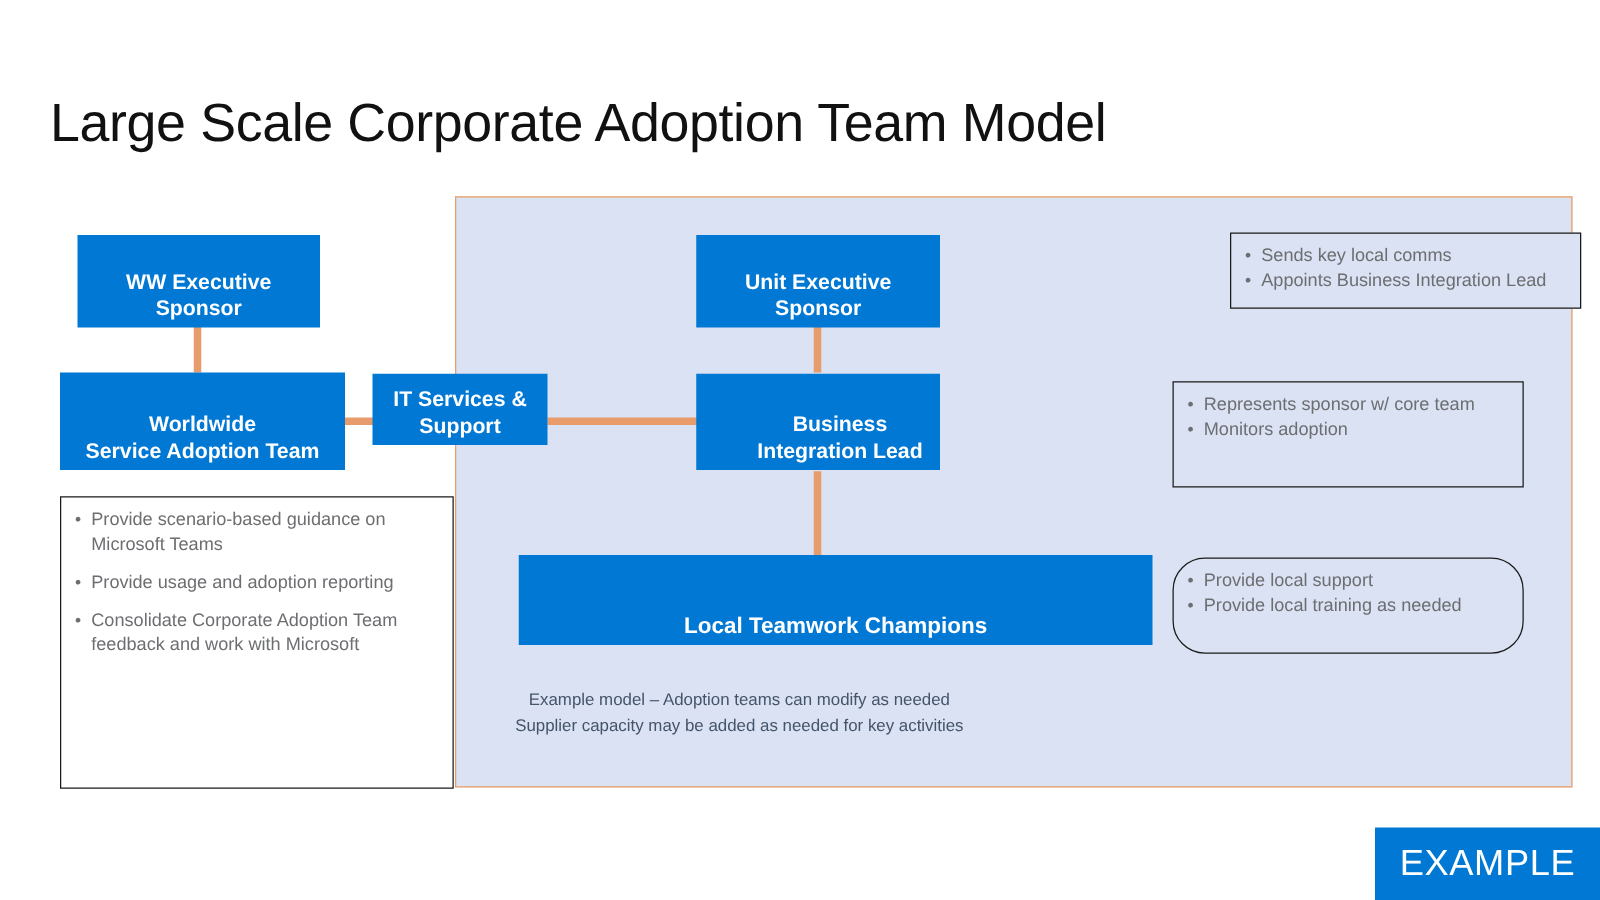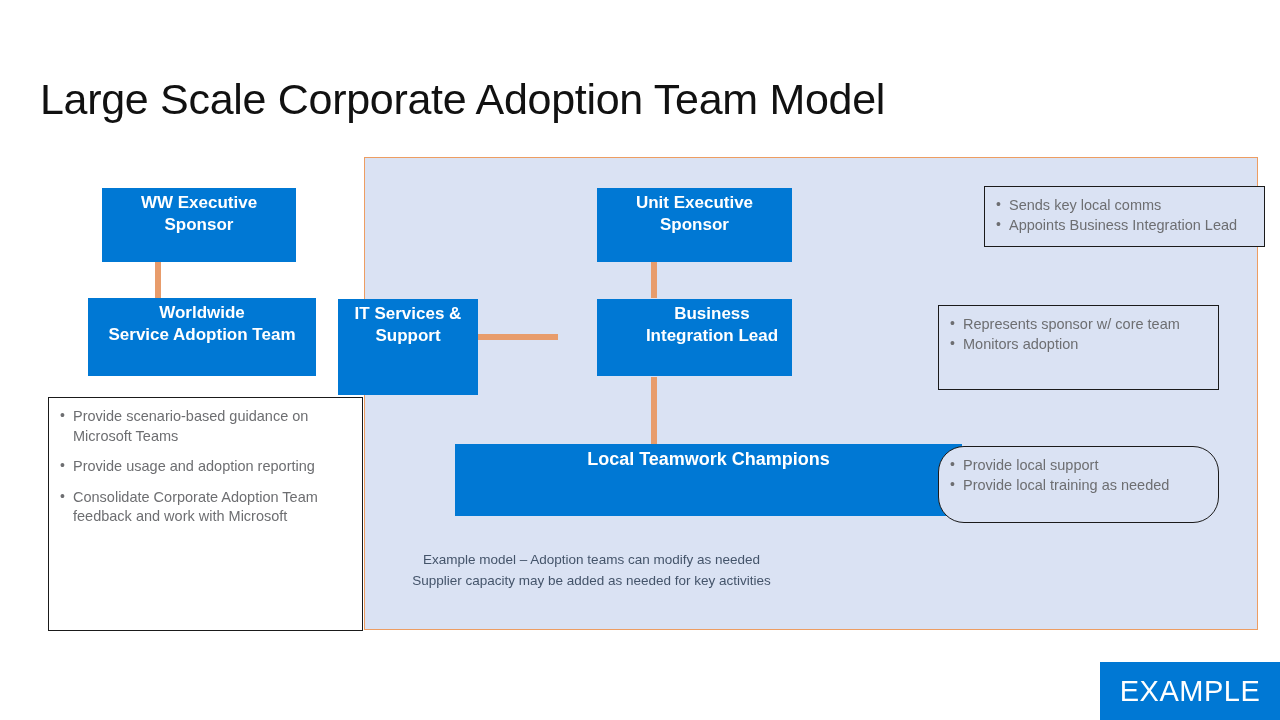--- a/index.html
+++ b/index.html
@@ -48,29 +48,28 @@
     z-index: 2;
   }
 
   
   .bluebox {
     position: absolute;
     background: #0078d4;
     color: #ffffff;
     font-weight: bold;
     display: flex;
-    align-items: flex-start;
+    align-items: flex-end;
     justify-content: center;
     text-align: center;
     line-height: 1.28;
     font-size: 17px;
     z-index: 3;
     box-sizing: border-box;
     padding: 4px 8px;
-    margin-left: 40px;
   }
   .bluebox.wide { font-size: 18px; }
 
   
   .note {
     position: absolute;
     border: 1.4px solid #1a1a1a;
     box-sizing: border-box;
     z-index: 3;
     padding: 9px 12px 9px 10px;
@@ -150,21 +149,21 @@
   </div>
 </div>
 
 <div class="bluebox" style="left:48px; top:298px; width:228px; height:78px;">
   <div>
     <span>Worldwide</span><br>
     <span>Service Adoption Team</span>
   </div>
 </div>
 
-<div class="bluebox" style="left:298px; top:299px; width:140px; height:96px;">
+<div class="bluebox" style="left:298px; top:299px; width:140px; height:57px;">
   <div>
     <span>IT Services &amp;</span><br>
     <span>Support</span>
   </div>
 </div>
 
 <div class="bluebox" style="left:557px; top:188px; width:195px; height:74px;">
   <div>
     <span>Unit Executive</span><br>
     <span>Sponsor</span>

